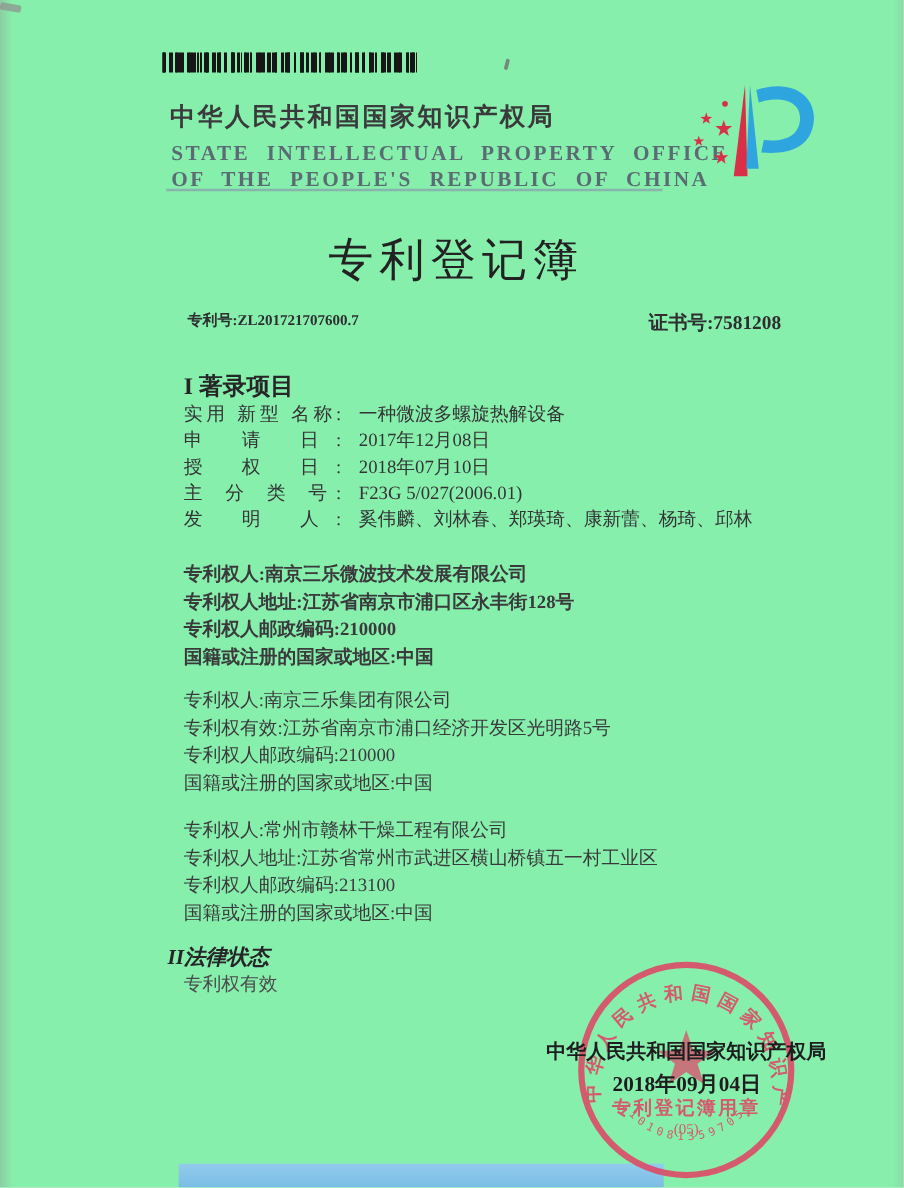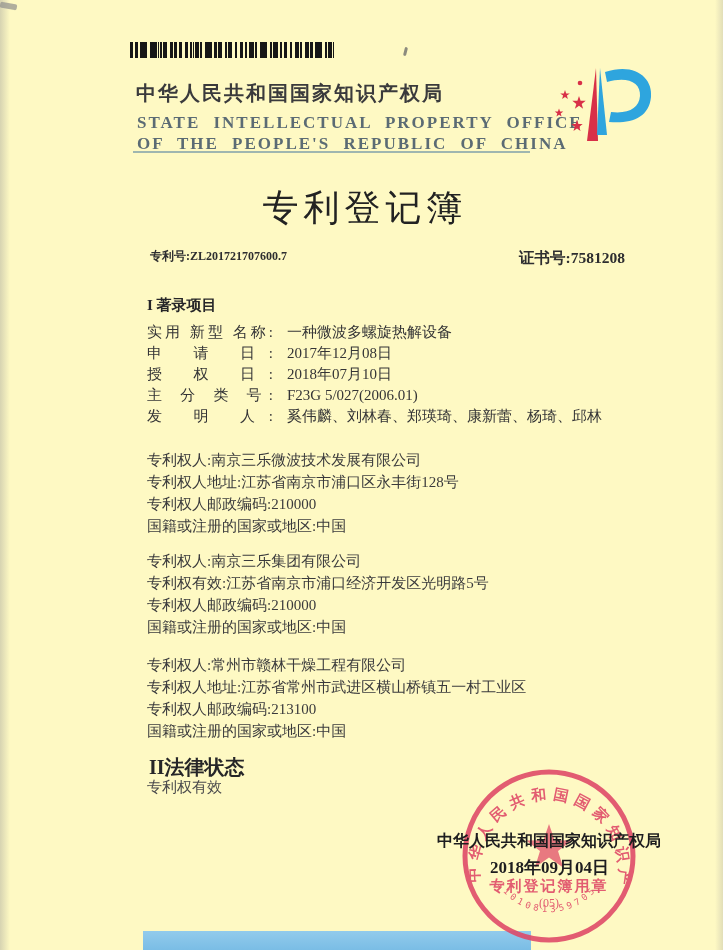--- a/index.html
+++ b/index.html
@@ -1,19 +1,19 @@
 <!DOCTYPE html>
 <html><head>
 <meta charset="utf-8">
 <style>
   html,body{margin:0;padding:0;}
   body{background:#e9e9e7;font-family:"Liberation Serif","DejaVu Serif",serif;}
   .page{
     position:relative;width:723px;height:950px;margin:0 auto;
-    background:#fef9c3;overflow:hidden;color:#333;
+    background:#86efac;overflow:hidden;color:#333;
   }
   
   .edge-left{position:absolute;left:0;top:0;bottom:0;width:10px;
     background:linear-gradient(90deg,rgba(150,150,148,.38),rgba(150,150,148,0));}
   .edge-right{position:absolute;right:0;top:0;bottom:0;width:8px;
     background:linear-gradient(270deg,rgba(160,160,158,.30),rgba(160,160,158,0));}
   .corner-mark{position:absolute;left:0;top:3px;width:17px;height:6px;background:#8f8f8d;
     transform:rotate(10deg);border-radius:2px;opacity:.7;}
   .smudge{position:absolute;left:404px;top:47px;width:3px;height:9px;background:#6f6f6d;
     border-radius:2px;transform:rotate(14deg);opacity:.8;}
@@ -39,32 +39,32 @@
   .logo{position:absolute;left:549px;top:52px;width:105px;height:100px;}
 
   
   .doc-title{position:absolute;left:150px;top:184px;width:430px;text-align:center;
     font-size:36px;font-weight:normal;letter-spacing:5px;color:#222;}
 
   .patent-row{position:absolute;left:150px;top:248px;width:450px;font-size:12px;
     font-weight:bold;color:#2e2e30;}
   .cert-no{position:absolute;left:519px;top:248px;font-size:15.5px;font-weight:bold;color:#2e2e30;}
 
-  .sec1-heading{position:absolute;left:147px;top:296px;font-size:15px;font-weight:bold;color:#262628;}
+  .sec1-heading{position:absolute;left:147px;top:296px;font-size:19px;font-weight:bold;color:#262628;}
 
   .fields{position:absolute;left:147px;top:322px;font-size:15px;color:#343436;}
   .f-row{height:21px;line-height:21px;white-space:nowrap;}
   .f-label{display:inline-block;width:126px;text-align:justify;text-align-last:justify;vertical-align:top;}
   .f-value{display:inline-block;margin-left:14px;}
 
   .patentees{position:absolute;left:147px;font-size:15px;color:#3a3a3c;}
-  .pt1{top:449px;} .pt2{top:550px;} .pt3{top:654px;}
+  .pt1{top:449px;font-weight:bold;} .pt2{top:550px;} .pt3{top:654px;}
   .p-line{height:22px;line-height:22px;white-space:nowrap;}
 
-  .sec2-heading{position:absolute;left:149px;top:754px;font-size:20px;font-weight:bold;color:#262628;}
+  .sec2-heading{position:absolute;left:134px;top:754px;font-size:17px;font-weight:bold;color:#262628;font-style:italic;}
   .sec2-status{position:absolute;left:147px;top:778px;font-size:15px;color:#4a4a4c;}
 
   
   .footer-office{position:absolute;left:437px;top:831px;font-size:16px;font-weight:bold;
     color:#1d1d1f;letter-spacing:0px;white-space:nowrap;z-index:3;}
   .footer-date{position:absolute;left:437px;top:856px;width:225px;text-align:center;
     font-size:17px;font-weight:bold;color:#1d1d1f;z-index:3;}
 
   .stamp{position:absolute;left:457px;top:766px;width:184px;height:184px;z-index:2;opacity:.88;}
 

